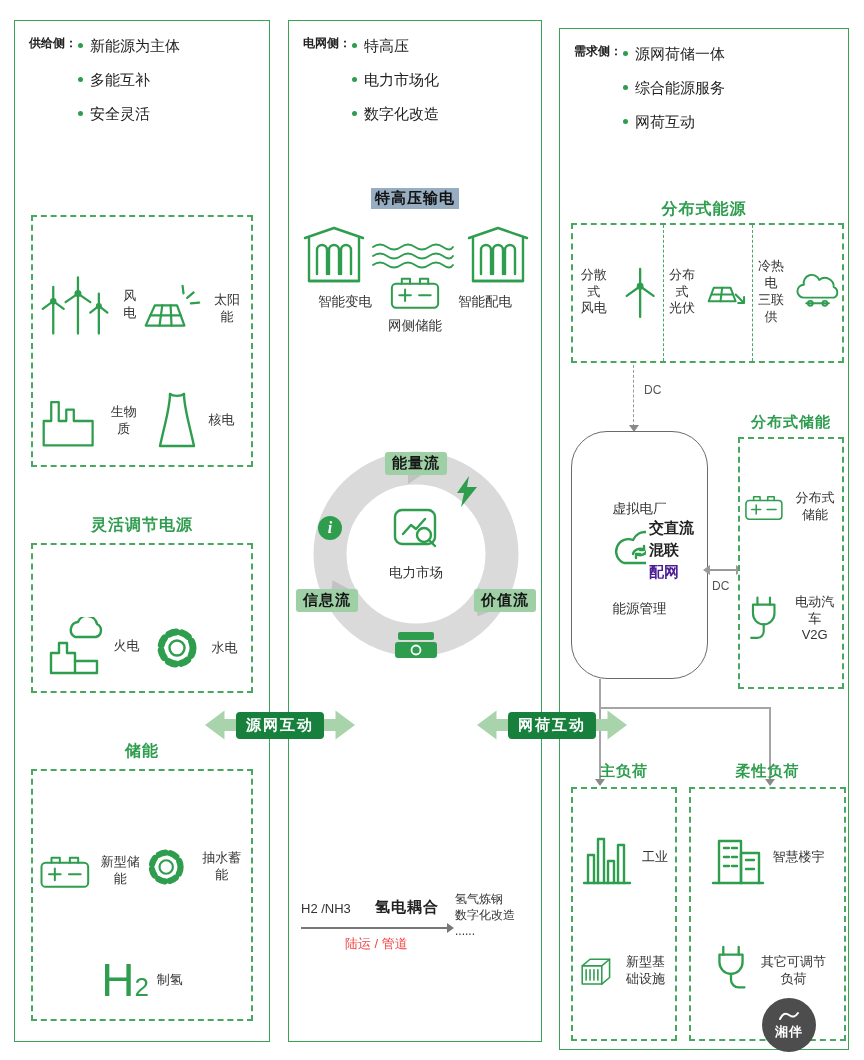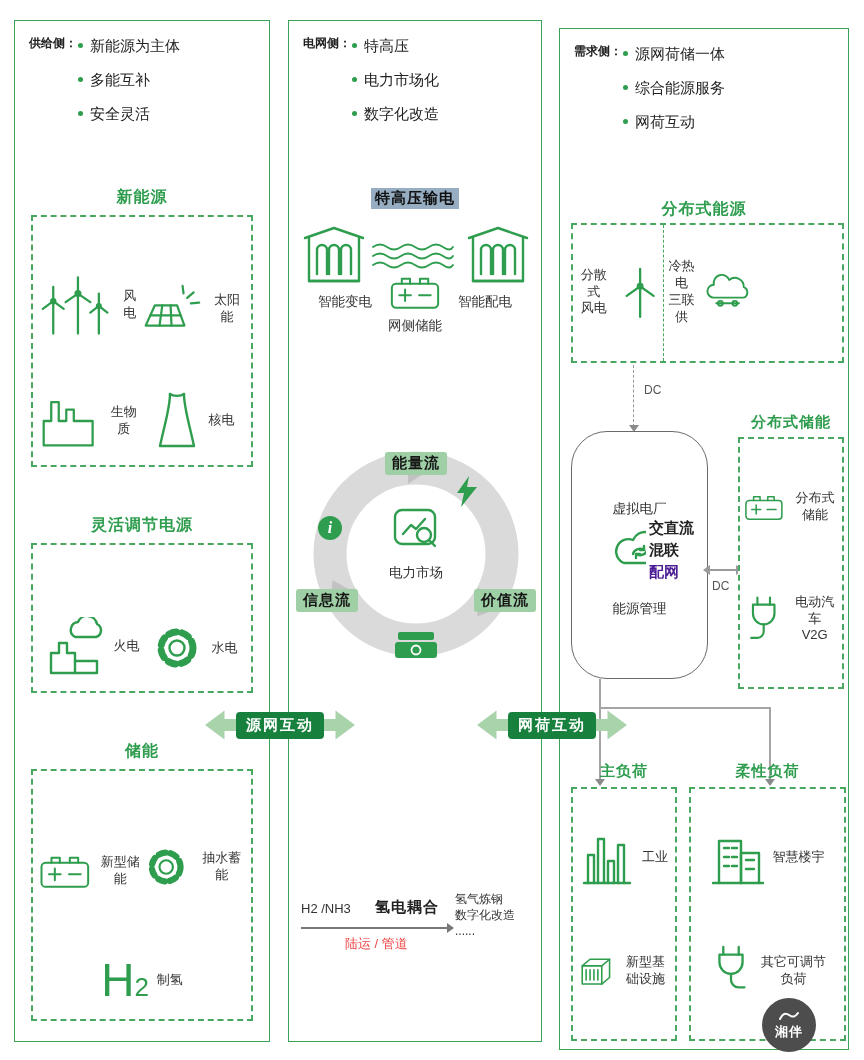--- a/index.html
+++ b/index.html
@@ -95,21 +95,20 @@
   <section class="col col-left">
     <div class="hdr">
       <span class="hdr-title">供给侧：</span>
       <ul class="bullets">
         <li>新能源为主体</li>
         <li>多能互补</li>
         <li>安全灵活</li>
       </ul>
     </div>
 
-    <h3 class="sec-title" style="top:166px">新能源</h3>
     <div class="dbox" style="top:194px;left:16px;width:222px;height:252px">
       <div class="grid2">
         <figure>
           <svg class="ic" width="74" height="64" viewBox="0 0 74 64">
             <path d="M15 28 V62 M15 28 l0 -15 M15 28 l-11 8 M15 28 l11 8"></path>
               <circle cx="15" cy="28" r="2.2"></circle>
             <path d="M41 20 V62 M41 20 l0 -17 M41 20 l-13 9 M41 20 l13 9"></path>
               <circle cx="41" cy="20" r="2.5"></circle>
             <path d="M63 33 V62 M63 33 l0 -13 M63 33 l-9 7 M63 33 l9 7"></path>
               <circle cx="63" cy="33" r="2"></circle>
@@ -284,20 +283,29 @@
       <div class="grid3">
         <figure>
           <figcaption class="cap">分散式
 风电</figcaption>
           <svg class="ic" width="42" height="56" viewBox="0 0 42 56">
             <path d="M21 22 V54 M21 22 l0 -18 M21 22 l-14 10 M21 22 l14 10"></path>
               <circle cx="21" cy="22" r="2.4"></circle>
           </svg>
         </figure>
         <figure>
+          <figcaption class="cap">分布式
+光伏</figcaption>
+          <svg class="ic" width="52" height="46" viewBox="0 0 52 46">
+            <path d="M2 34 H34 L28 18 H8 Z"></path>
+            <path d="M6 26 H31 M18 18 L16 34"></path>
+            <path d="M34 26 l10 10 M44 36 h-7 M44 36 v-7"></path>
+          </svg>
+        </figure>
+        <figure>
           <figcaption class="cap">冷热电
 三联供</figcaption>
           <svg class="ic" width="56" height="42" viewBox="0 0 56 42">
             <path d="M11 28 a8 8 0 0 1 0 -16 a10 10 0 0 1 19 -6 a11 11 0 0 1 18 9 a7 7 0 0 1 0 13 z"></path>
             <path d="M14 35 h28"></path>
             <circle cx="19" cy="35" r="3"></circle>
               <circle cx="37" cy="35" r="3"></circle>
           </svg>
         </figure>
       </div>

